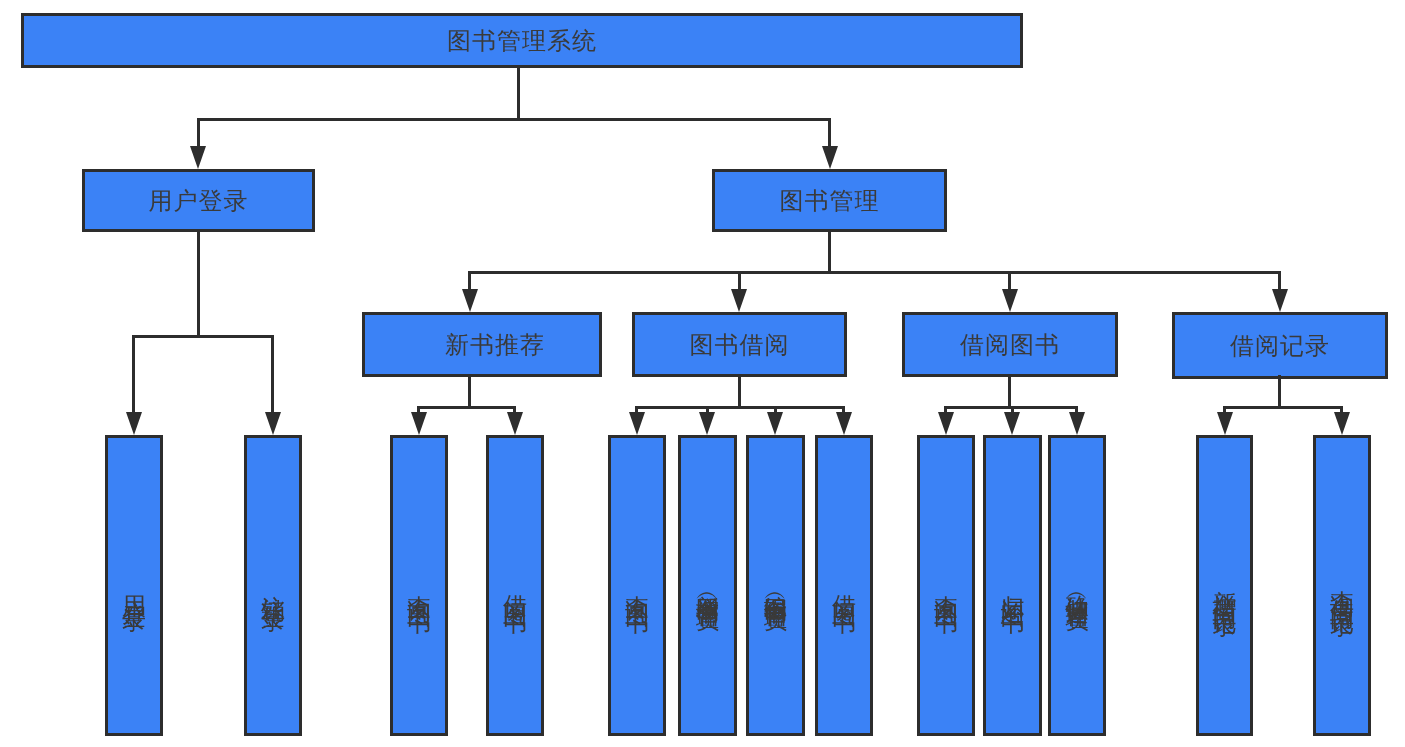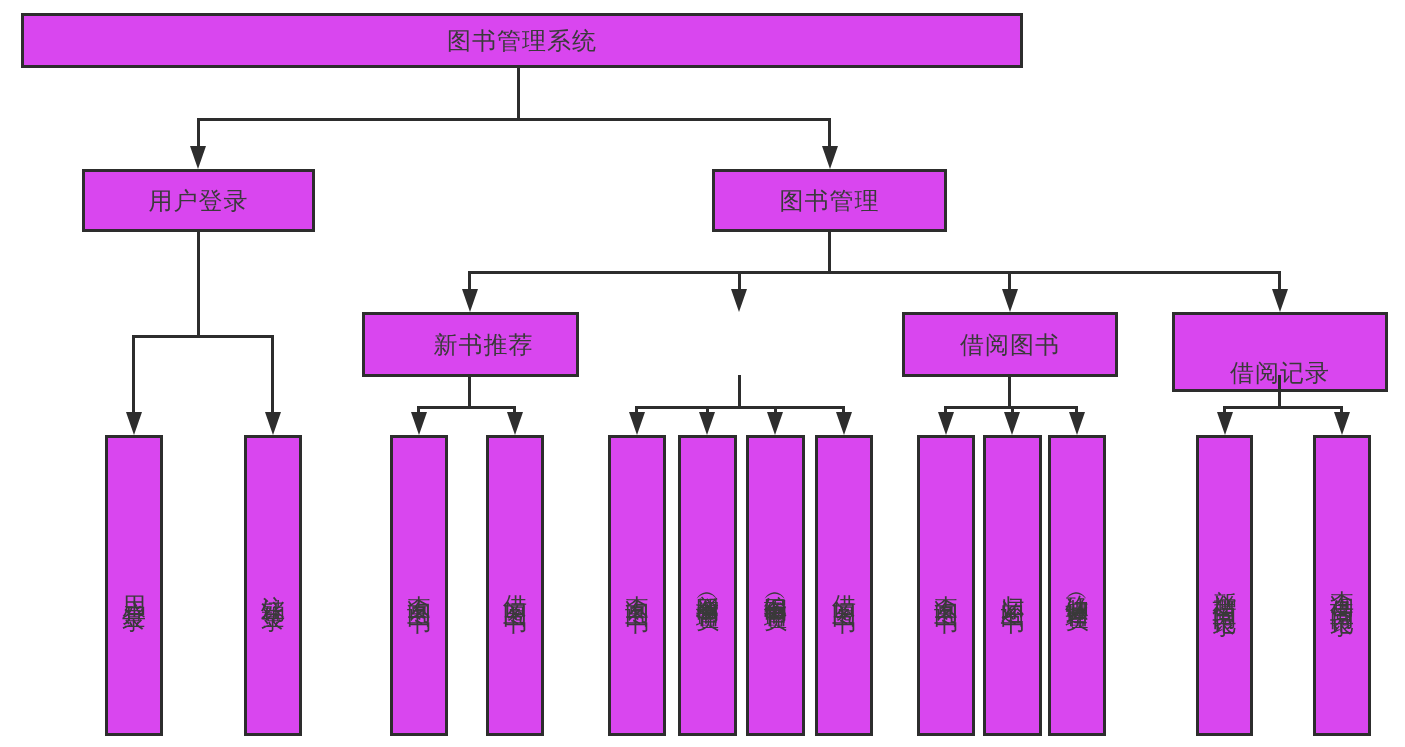--- a/index.html
+++ b/index.html
@@ -7,21 +7,21 @@
     position:relative;
     width:1405px;height:747px;
     background:#ffffff;
     font-family:"Liberation Sans", sans-serif;
     overflow:hidden;
   }
   .node{
     position:absolute;
     box-sizing:border-box;
     border:3px solid #2d2d2d;
-    background:#d946ef;
+    background:#3b82f6;
     display:flex;
     align-items:center;
     justify-content:center;
     color:#3a3a3a;
     font-size:24px;
     letter-spacing:1px;
     text-align:center;
   }
   .vnode span{
     writing-mode:vertical-rl;
@@ -86,27 +86,30 @@
   <div class="hline" style="left:468px;top:271px;width:813px;"></div>
   <div class="vline" style="left:468px;top:271px;height:26px;"></div>
   <div class="arrow" style="left:462px;top:289px;"></div>
   <div class="vline" style="left:738px;top:271px;height:26px;"></div>
   <div class="arrow" style="left:731px;top:289px;"></div>
   <div class="vline" style="left:1008px;top:271px;height:26px;"></div>
   <div class="arrow" style="left:1002px;top:289px;"></div>
   <div class="vline" style="left:1278px;top:271px;height:26px;"></div>
   <div class="arrow" style="left:1272px;top:289px;"></div>
 
-  <div class="node" style="left:362px;top:312px;width:217px;height:65px;padding-left:26px;">
+  <div class="node" style="left:362px;top:312px;width:240px;height:65px;padding-left:26px;">
     <span>新书推荐</span>
+  </div>
+  <div class="node" style="left:632px;top:312px;width:215px;height:65px;">
+    <span>图书借阅</span>
   </div>
   <div class="node" style="left:902px;top:312px;width:216px;height:65px;">
     <span>借阅图书</span>
   </div>
-  <div class="node" style="left:1172px;top:312px;width:216px;height:80px;align-items:flex-end;">
+  <div class="node" style="left:1172px;top:312px;width:216px;height:67px;">
     <span>借阅记录</span>
   </div>
 
   <div class="vline" style="left:468px;top:375px;height:34px;"></div>
   <div class="hline" style="left:417px;top:406px;width:99px;"></div>
   <div class="vline" style="left:417px;top:406px;height:12px;"></div>
   <div class="arrow" style="left:411px;top:412px;"></div>
   <div class="vline" style="left:513px;top:406px;height:12px;"></div>
   <div class="arrow" style="left:507px;top:412px;"></div>
 

